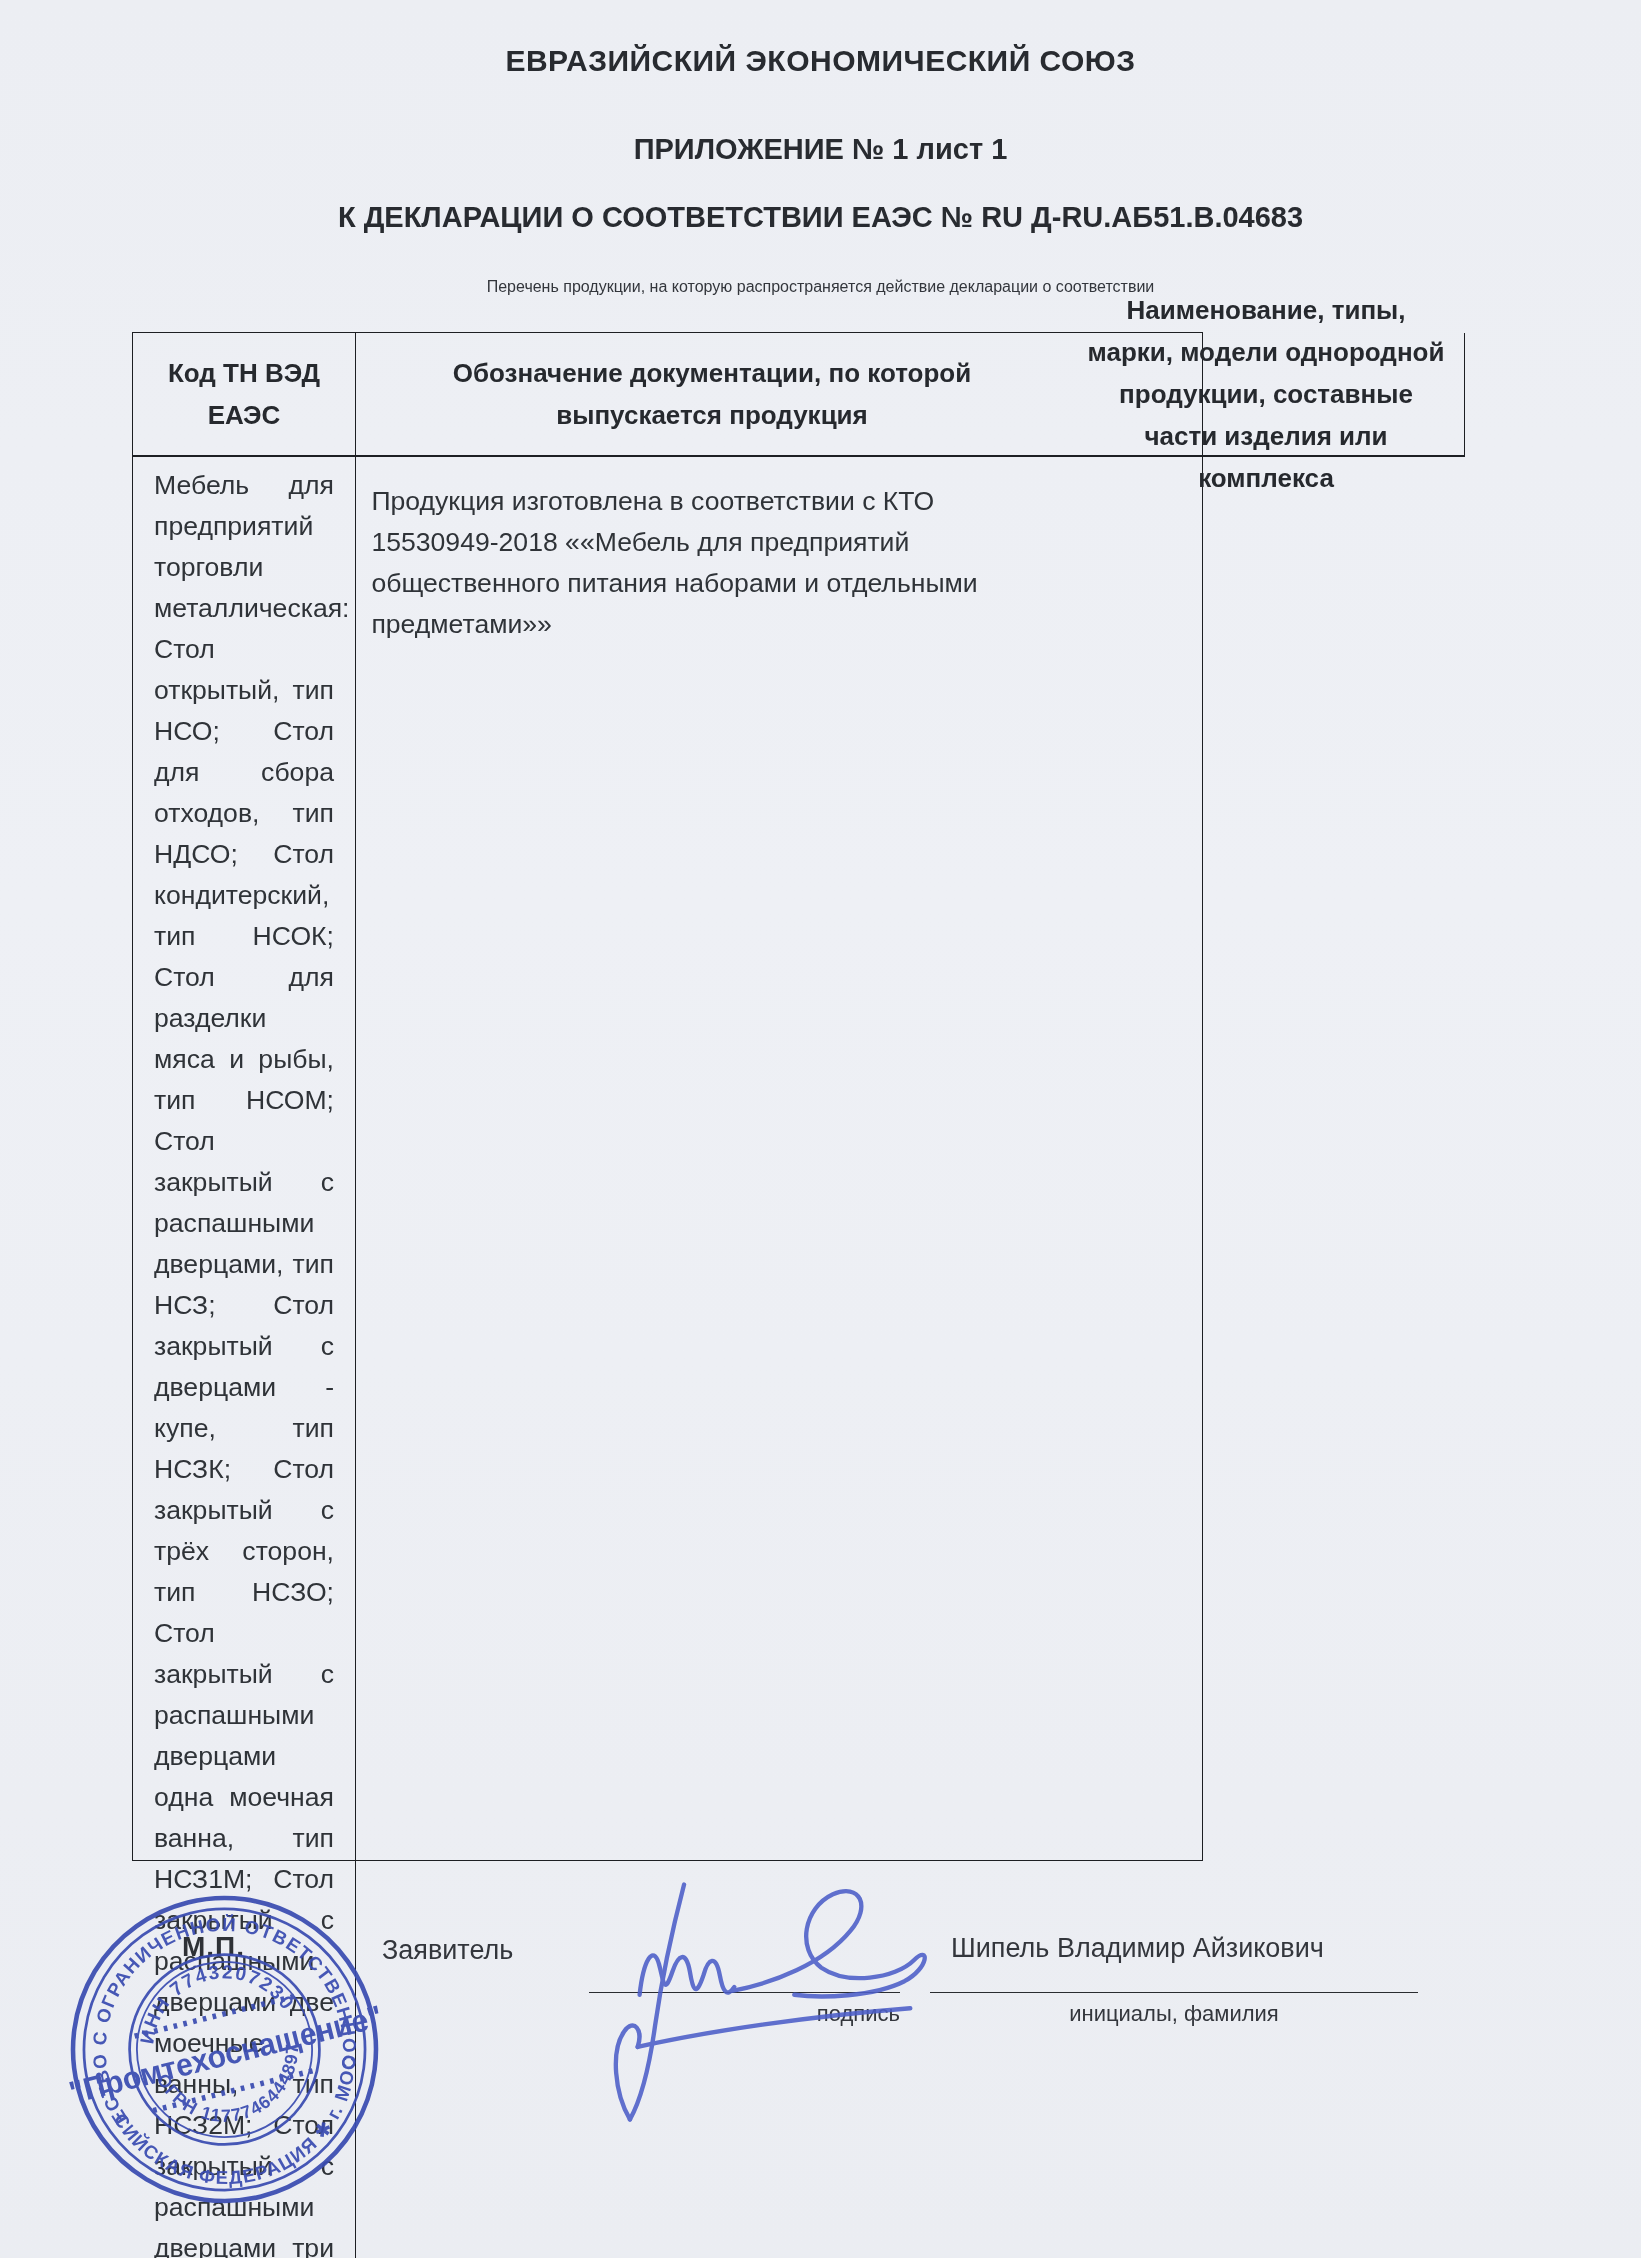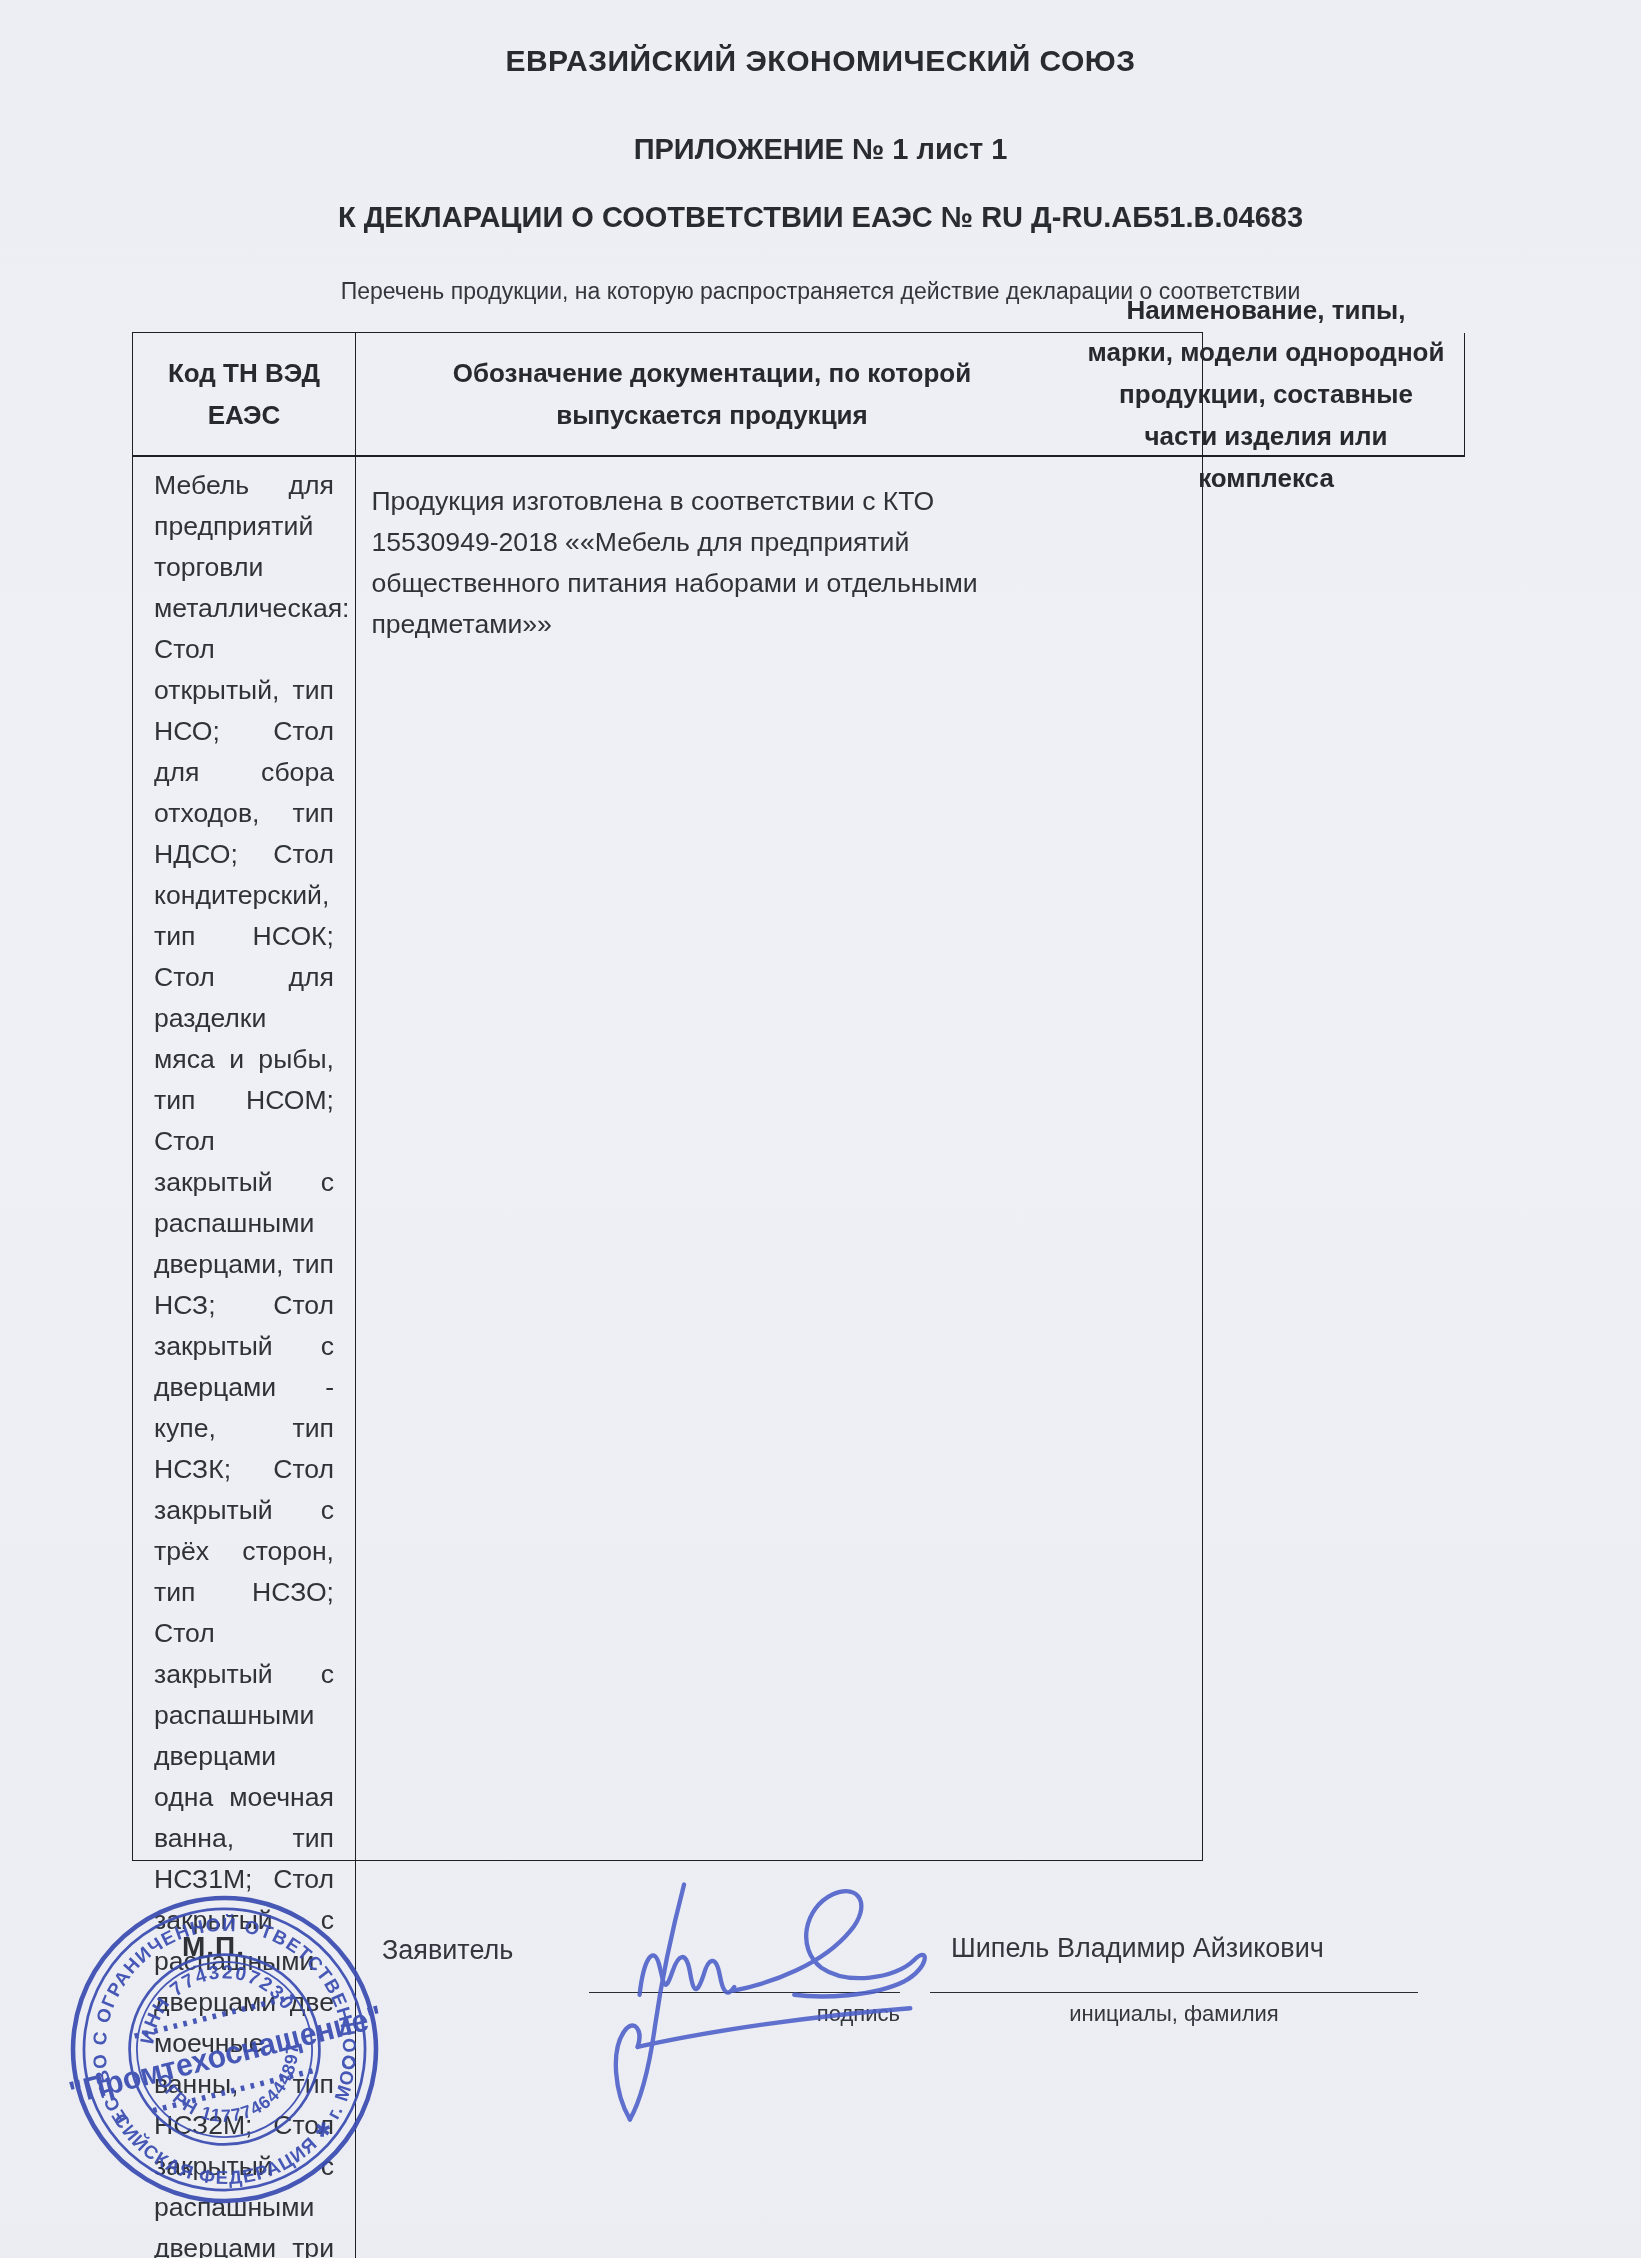--- a/index.html
+++ b/index.html
@@ -45,21 +45,21 @@
   .mp{position:absolute;left:182px;top:1931px;font-size:28px;color:#2e3136;letter-spacing:1px;font-weight:bold;}
 </style>
 </head>
 <body>
 
 <div class="page">
 
   <div class="t-center title" style="top:44px;font-size:30px;letter-spacing:0.5px;">ЕВРАЗИЙСКИЙ ЭКОНОМИЧЕСКИЙ СОЮЗ</div>
   <div class="t-center title" style="top:133px;font-size:29px;">ПРИЛОЖЕНИЕ № 1 лист 1</div>
   <div class="t-center title" style="top:201px;font-size:29px;">К ДЕКЛАРАЦИИ О СООТВЕТСТВИИ ЕАЭС № RU Д-RU.АБ51.В.04683</div>
-  <div class="t-center" style="top:278px;font-size:23px;color:#33363c;">Перечень продукции, на которую распространяется действие декларации о соответствии</div>
+  <div class="t-center" style="top:278px;font-size:16px;color:#33363c;">Перечень продукции, на которую распространяется действие декларации о соответствии</div>
 
   <div class="doc-table">
     <div class="cell hcell">Код ТН ВЭД ЕАЭС</div>
     <div class="cell hcell last">Обозначение документации, по которой выпускается продукция</div>
     <div class="cell hcell">Наименование, типы, марки, модели однородной продукции, составные части изделия или комплекса</div>
 
     <div class="cell bcell prod-cell">Мебель для предприятий торговли металлическая: Стол открытый, тип НСО; Стол для сбора отходов, тип НДСО; Стол кондитерский, тип НСОК; Стол для разделки мяса и рыбы, тип НСОМ; Стол закрытый с распашными дверцами, тип НСЗ; Стол закрытый с дверцами - купе, тип НСЗК; Стол закрытый с трёх сторон, тип НСЗО; Стол закрытый с распашными дверцами одна моечная ванна, тип НСЗ1М; Стол закрытый с распашными дверцами две моечные ванны, тип НСЗ2М; Стол закрытый с распашными дверцами три моечных ванны, тип НСЗЗМ; Стол закрытый с дверцами – купе одна моечная ванна, тип НСЗК1М; Стол закрытый с дверцами – купе две моечных ванны, тип НСЗК2М; Стол закрытый с дверцами – купе три моечных ванны, тип НСЗКЗМ; Стол-моечная ванна, одна мойка, тип НСО1М; Стол-моечная ванна, две мойки, тип НСО2М; Стол-моечная ванна, три мойки, тип НСО3М; Котломойка односекционная, тип Н1МК; Котломойка двухсекционная, тип Н2МК; Котломойка трёхсекционная, тип Н3МК; Котломойка односекционная с площадкой, тип Н1МКС; Котломойка двухсекционная с площадкой, тип Н2МКС; Котломойка трёхсекционная с площадкой, тип Н3МКС; Стол-моечная ванна с крылом под посудомоечную машину, тип НСО1МП; Стол - рукомойник, тип НРМГЗ; Стеллаж кухонный, тип НСК; Стеллаж кухонный усиленный, тип НСКУ; Стеллаж кухонный угловой, тип НСКУВ; Шкаф для кухни с распашными дверями, тип НШЗ; Шкаф для кухни с дверями-купе, тип НШЗК; Полка настенная открытая, тип НПО;</div>
     <div class="cell bcell doc-cell last">Продукция изготовлена в соответствии с КТО 15530949-2018 ««Мебель для предприятий общественного питания наборами и отдельными предметами»»</div>
   </div>
 

